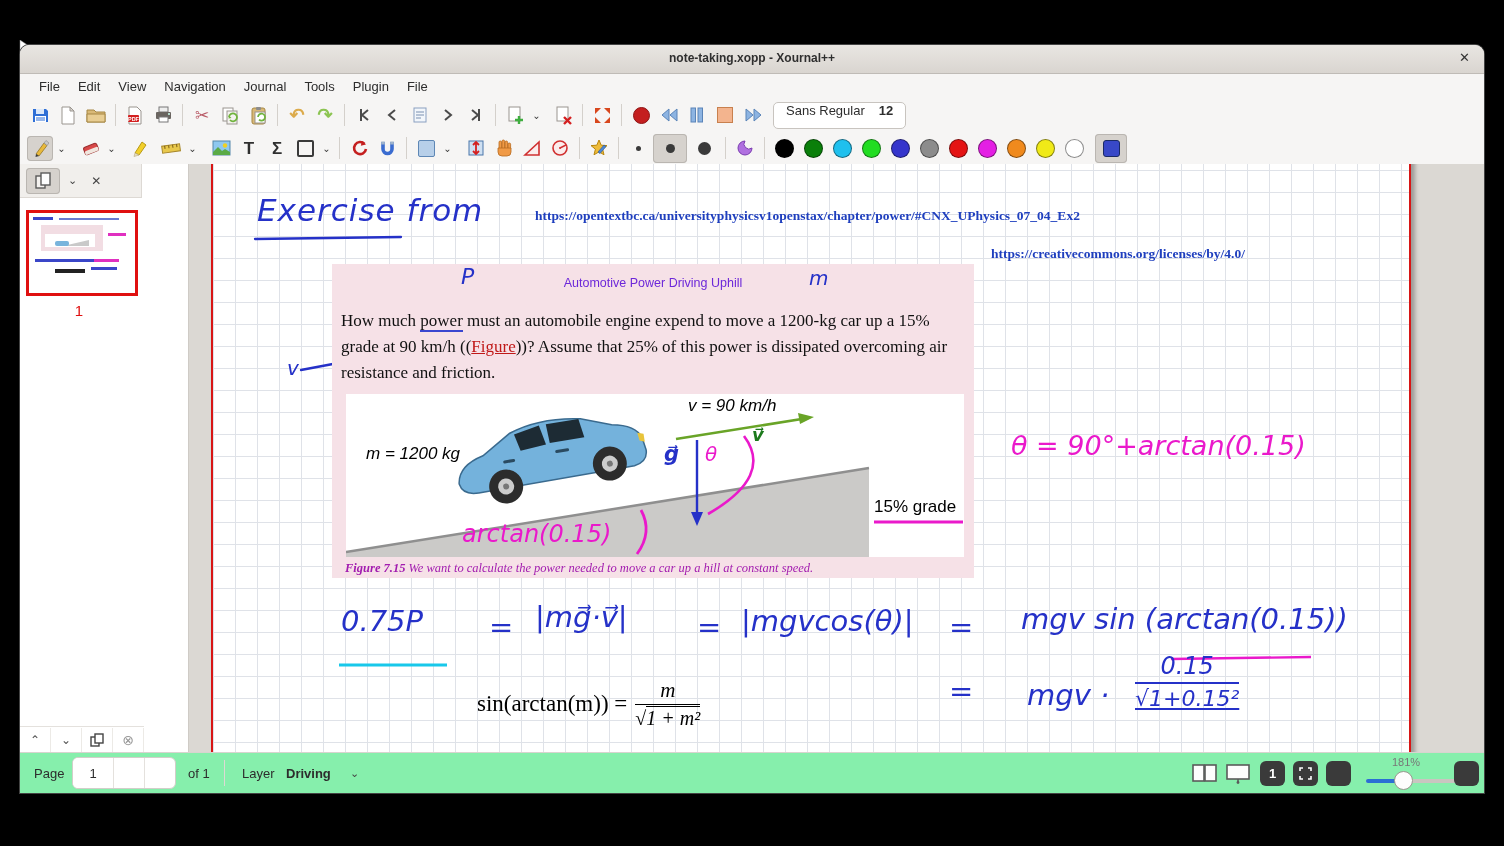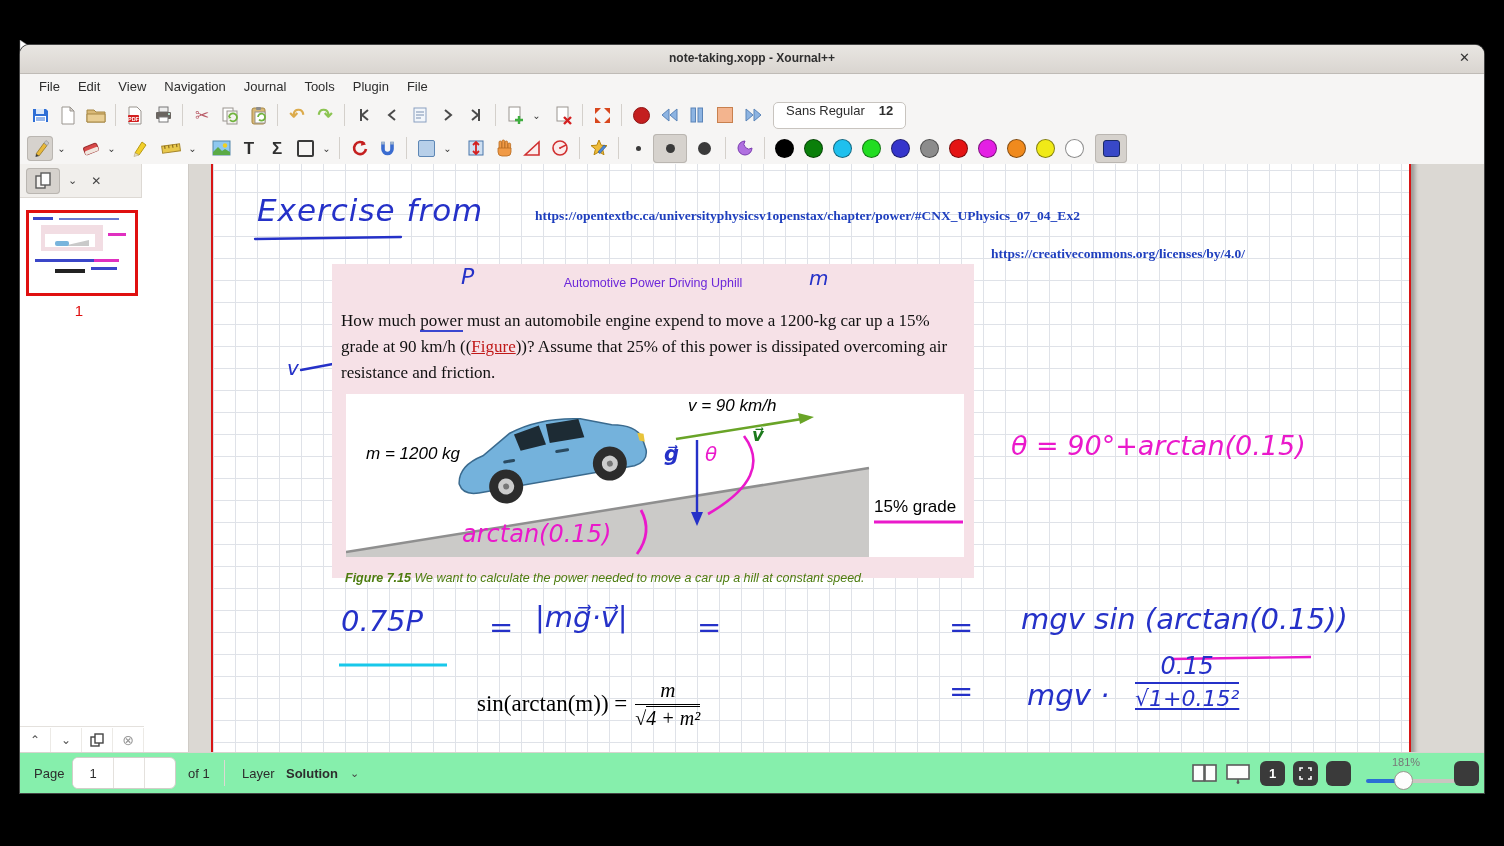--- a/index.html
+++ b/index.html
@@ -62,22 +62,22 @@
   .abs{position:absolute;}
   .heading{font-size:31px;letter-spacing:1px;}
   .url{font-family:"Liberation Serif",serif;font-weight:bold;color:#1f3fbe;font-size:13.5px;}
   .problem{position:absolute;left:143px;top:100px;width:642px;height:314px;background:#f6e1e7;}
   .prob-title{margin-top:12px;text-align:center;font-size:12.5px;color:#6d28d9;}
   .prob-body{position:absolute;left:9px;top:44px;width:624px;font-family:"Liberation Serif",serif;
              font-size:17px;line-height:26px;color:#111;}
   .u-blue{border-bottom:2px solid #3a46d0;}
   .fig-link{color:#c01818;text-decoration:underline;margin-top:12px;}
   .figure{position:absolute;left:14px;top:130px;width:618px;height:163px;background:#fff;}
-  .caption{position:absolute;left:13px;top:307px;font-family:Liberation Sans, sans-serif;
-           font-size:12.5px;font-style:italic;color:#4d7c0f;}
+  .caption{position:absolute;left:13px;top:297px;font-family:Liberation Serif, serif;
+           font-size:12.5px;font-style:italic;color:#a21caf;}
   .caption b{font-weight:bold;}
   .eq{font-size:29px;}
   .fracb{display:inline-block;text-align:center;vertical-align:middle;}
   .fracb .num{display:block;font-size:24px;padding:0 6px;}
   .fracb .bar{display:block;border-top:2.5px solid #2531c8;margin-top:2px;}
   .fracb .den{display:block;font-size:22px;padding-top:2px;text-decoration:underline;}
   .latex{font-family:"Liberation Serif",serif;font-size:23px;color:#000;display:flex;align-items:center;gap:8px;}
   .lfrac{display:inline-block;text-align:center;}
   .lfrac .num{display:block;font-style:italic;font-size:21px;}
   .lfrac .bar{display:block;border-top:1.5px solid #000;margin:1px 0 2px;}
@@ -533,37 +533,38 @@
       <span class="abs hw blue" style="left:272px;top:100px;font-size:22px;">P</span>
       <span class="abs hw blue" style="left:620px;top:102px;font-size:20px;">m</span>
       <span class="abs hw blue" style="left:98px;top:192px;font-size:20px;">v</span>
 
       <span class="abs hw mag" style="left:822px;top:266px;font-size:27px;">θ = 90°+arctan(0.15)</span>
 
       <span class="abs hw blue eq" style="left:152px;top:440px;">0.75P</span>
       <span class="abs hw blue eq" style="left:300px;top:446px;">=</span>
       <span class="abs hw blue eq" style="left:346px;top:436px;">|mg⃗·v⃗|</span>
       <span class="abs hw blue eq" style="left:508px;top:446px;">=</span>
+      <span class="abs hw blue eq" style="left:552px;top:440px;">|mgvcos(θ)|</span>
       <span class="abs hw blue eq" style="left:760px;top:446px;">=</span>
       <span class="abs hw blue eq" style="left:832px;top:438px;"><span>mgv sin (</span><span>arctan(0.15)</span><span>)</span></span>
 
       <span class="abs hw blue eq" style="left:760px;top:510px;">=</span>
       <span class="abs hw blue eq" style="left:838px;top:514px;">mgv ·</span>
       <span class="abs hw blue fracb" style="left:946px;top:488px;">
         <span class="num">0.15</span>
         <span class="bar"></span>
         <span class="den">√1+0.15²</span>
       </span>
 
       <div class="abs latex" style="left:288px;top:514px;">
         <span>sin(arctan(m)) =</span>
         <span class="lfrac">
           <span class="num">m</span>
           <span class="bar"></span>
-          <span class="den"><span>√</span><span class="sqv"><i>4 + m²</i></span></span>
+          <span class="den"><span>√</span><span class="sqv"><i>1 + m²</i></span></span>
         </span>
       </div>
     </div>
   </div>
 
   <div class="statusbar">
     <div class="sb-abs" style="left:14px;">
         <span>Page</span>
       </div>
     <div class="sb-abs" style="left:52px;top:5px;height:30px;">
@@ -576,21 +577,21 @@
     <div class="sb-abs" style="left:168px;">
         <span>of 1</span>
       </div>
     <div class="sb-abs" style="left:204px;height:40px;">
         <span style="width:1px;height:26px;background:#ddd9d4;display:block;"></span>
       </div>
     <div class="sb-abs" style="left:222px;">
         <span>Layer</span>
       </div>
     <div class="sb-abs" style="left:266px;font-weight:bold;">
-        <span>Solution</span>
+        <span>Driving</span>
       </div>
     <div class="sb-abs" style="left:330px;font-size:11px;color:#444;">⌄</div>
 
     <div class="sb-abs" style="left:1172px;">
       <svg width="26" height="20">
           <rect x="1" y="2" width="11" height="16" fill="#fdfdfd" stroke="#5a5a5a" stroke-width="1.6"></rect>
           <rect x="13" y="2" width="11" height="16" fill="#fdfdfd" stroke="#5a5a5a" stroke-width="1.6"></rect>
         </svg>
     </div>
     <div class="sb-abs" style="left:1206px;">

